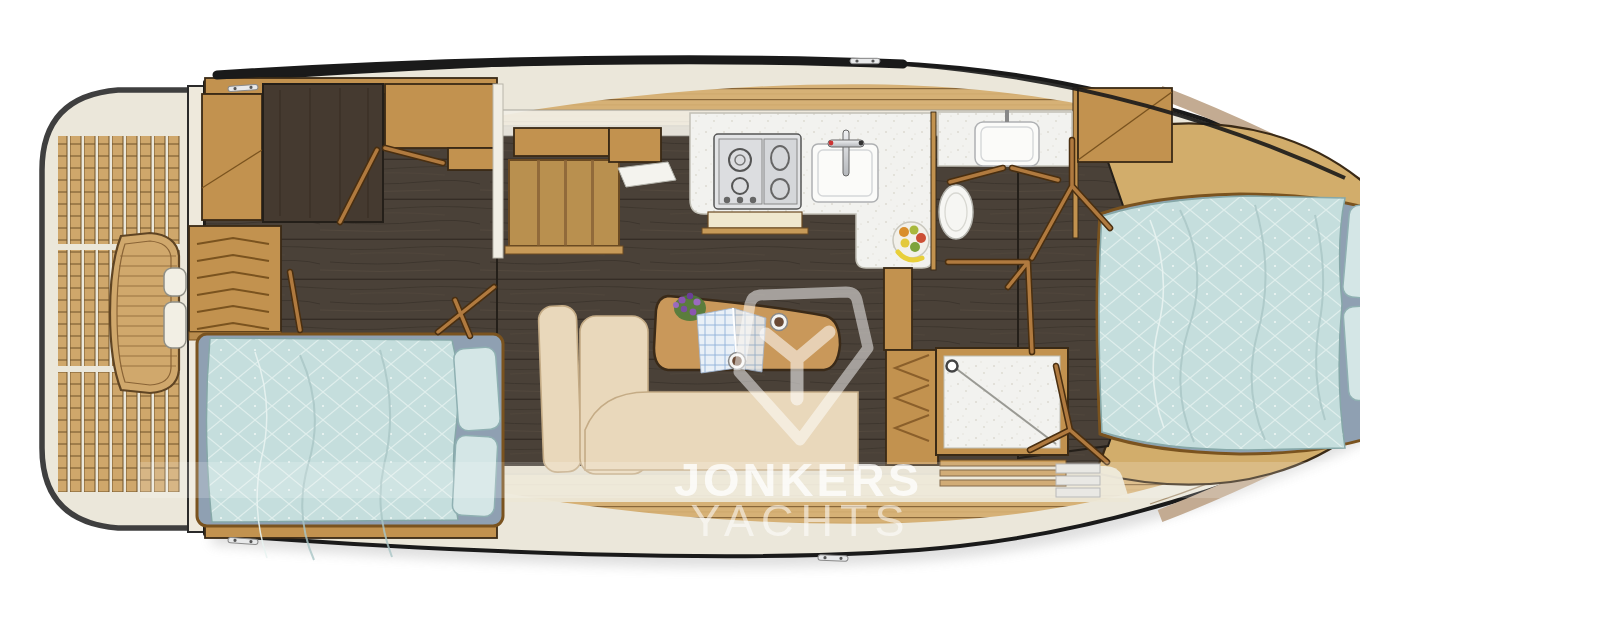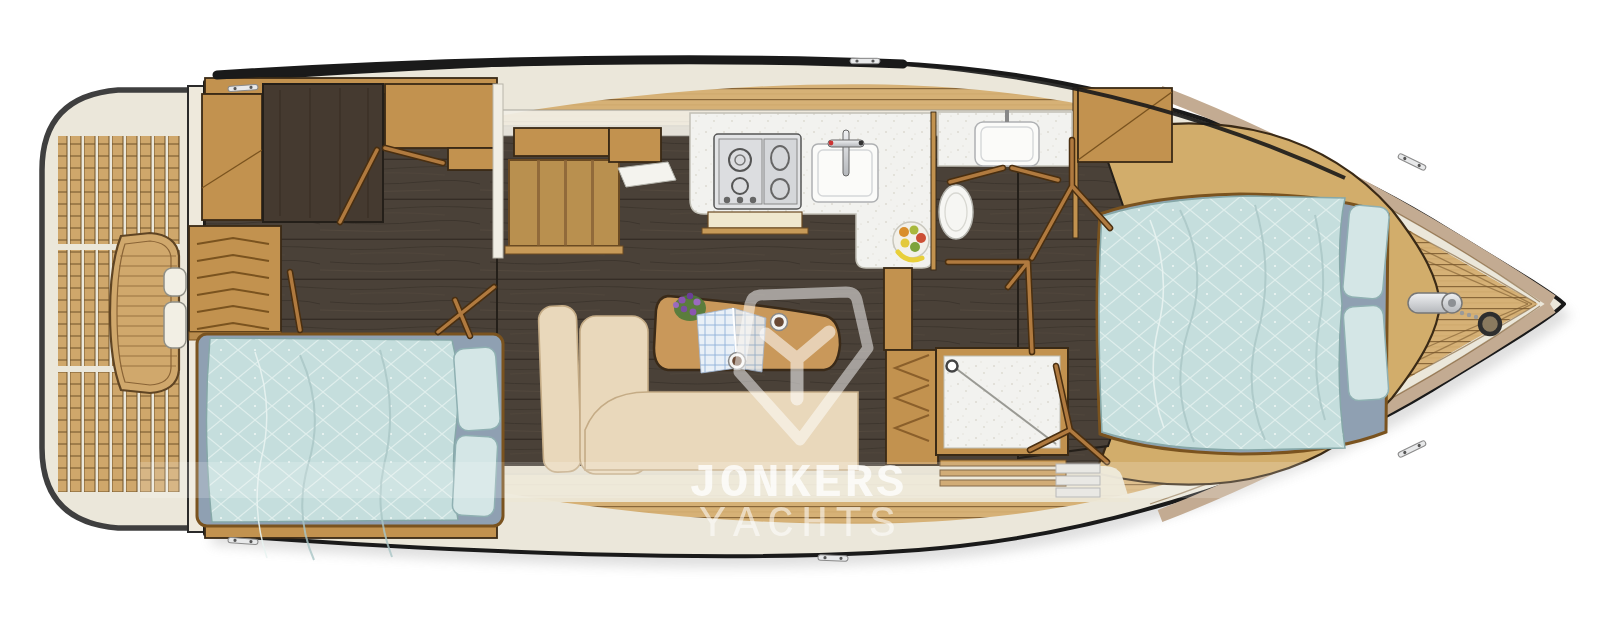--- a/index.html
+++ b/index.html
@@ -1,17 +1,17 @@
 <!DOCTYPE html>
 <html style="--hull_line: #1a1a1a; --gunwale: #ebe7da; --teak_deck: #d6b176; --teak_seam: #7c5a2e; --cockpit_slat: #cfa76b; --dark_floor: #4a4138; --dark_panel: #453a30; --maple: #c2924f; --maple_light: #d2ad6b; --wood_edge: #3a2a16; --door_wood: #b07a3f; --counter: #f2f2ef; --steel: #d7d8da; --duvet_blue: #c5dedd; --duvet_edge: #86a8a8; --mattress_blue: #8fa0b2; --pillow_blue: #d4e6e6; --settee: #e9d8bb; --settee_edge: #c4ab85; --roof_band: #f2efe6; --bow_band: #c3ab92; --watermark: #ffffff;"><head>
 <meta charset="utf-8">
 <style>
   html,body{margin:0;padding:0;background:#ffffff;}
-  .stage{position:relative;width:1600px;height:619px;overflow:hidden;background:#fff;
-         font-family:Liberation Mono, monospace;}
+  .stage{position:relative;width:1360px;height:619px;overflow:hidden;background:#fff;
+         font-family:Liberation Sans, sans-serif;}
   svg{display:block;}
   .hull-fill{fill:var(--gunwale);stroke:var(--hull_line);stroke-width:4;stroke-linejoin:round;}
   .platform{fill:var(--gunwale);stroke:#3f3f3f;stroke-width:5.5;}
   .transom{fill:#eee9dc;stroke:#2a2a2a;stroke-width:2;}
   .teak{fill:url(#pTeak);}
   .seam{stroke:var(--teak_seam);stroke-width:1.3;fill:none;opacity:.6;}
   .floor{fill:url(#pFloor);stroke:#241f19;stroke-width:2;}
   .maple{fill:var(--maple);stroke:var(--wood_edge);stroke-width:1.8;}
   .maple2{fill:var(--maple_light);stroke:var(--wood_edge);stroke-width:2.2;}
   .counter{fill:url(#pCounter);stroke:#c2c0b6;stroke-width:1.5;}

